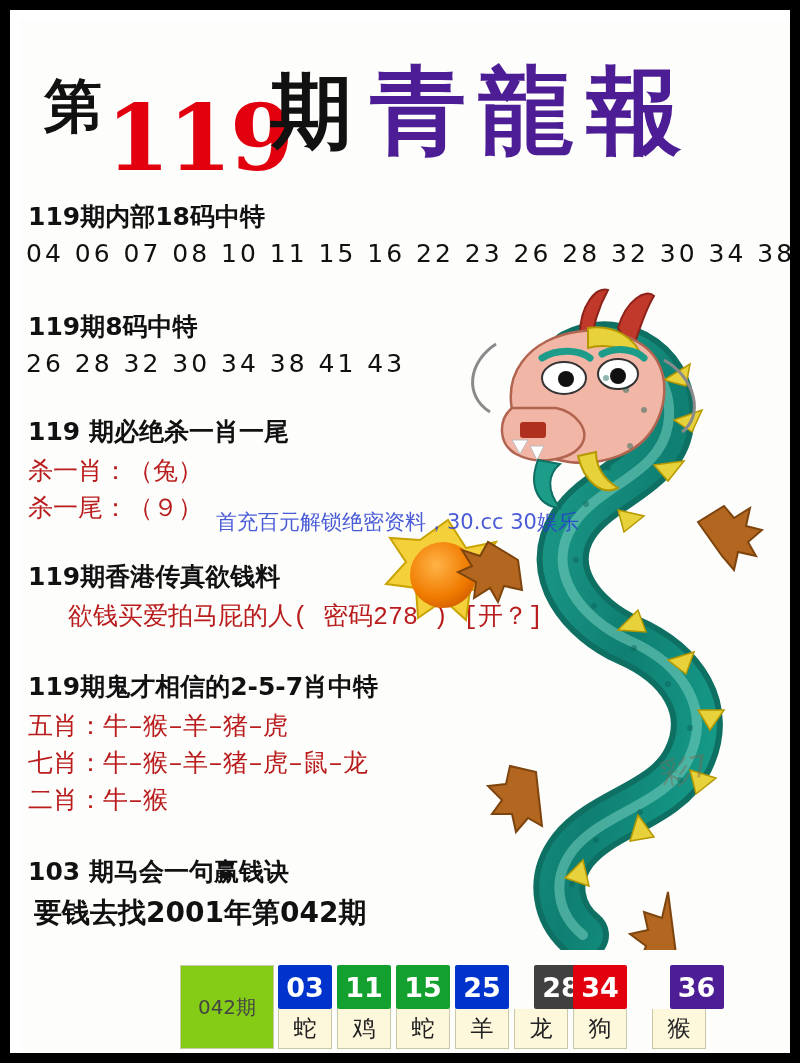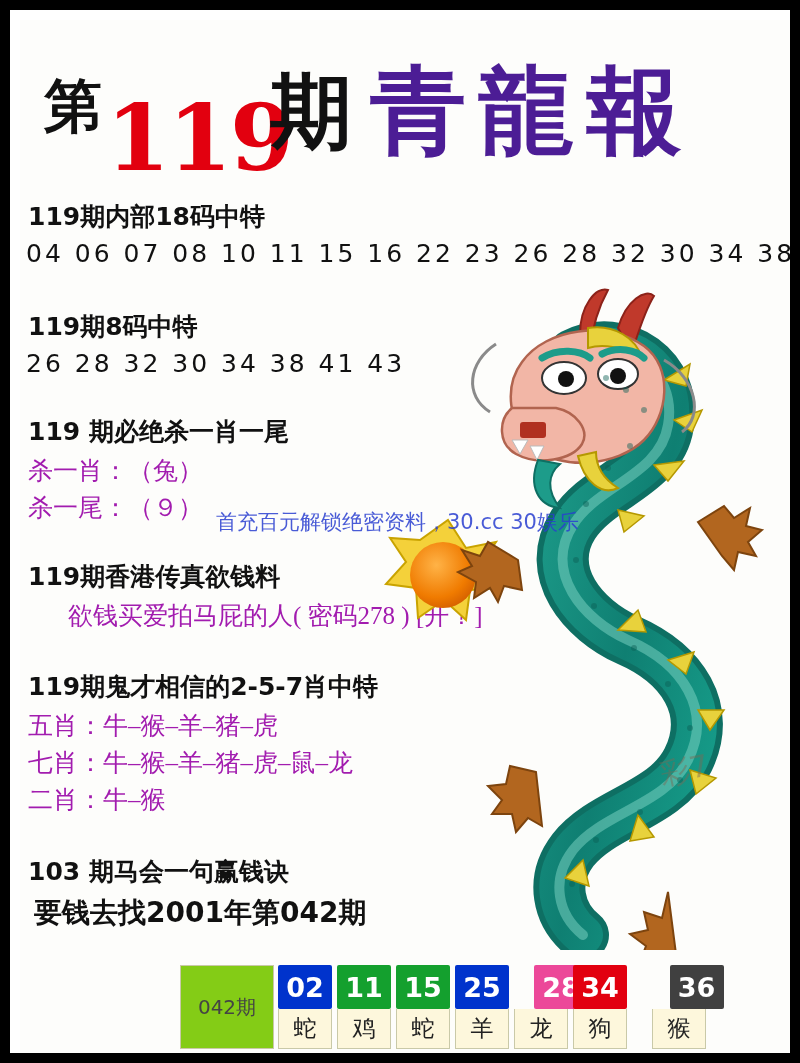--- a/index.html
+++ b/index.html
@@ -83,23 +83,23 @@
 
   .hd {
     font-family: "DejaVu Sans", sans-serif;
     font-size: 25px;
     font-weight: bold;
     color: #111;
     margin: 0 0 6px 8px;
     white-space: nowrap;
   }
   .row {
-    font-family: Liberation Serif, serif;
+    font-family: Liberation Mono, monospace;
     font-size: 25px;
-    color: #a21caf;
+    color: #b91c1c;
     margin: 0 0 4px 8px;
     white-space: nowrap;
   }
   .nums {
     font-family: "DejaVu Sans", sans-serif;
     font-size: 25px;
     color: #111;
     letter-spacing: 3px;
     margin: 0 0 4px 6px;
     white-space: nowrap;
@@ -347,46 +347,46 @@
       </div>
     </div>
 
     <div class="watermark">首充百元解锁绝密资料，30.cc 30娱乐</div>
     <div class="wm2">彩7</div>
 
     <div class="strip">
       <div class="strip-label">042期</div>
 
       <div class="ball-col">
-        <div class="ball" style="background: rgb(0, 51, 204);">02</div>
+        <div class="ball" style="background: rgb(0, 51, 204);">03</div>
         <div class="zodiac">蛇</div>
       </div>
       <div class="ball-col">
         <div class="ball" style="background: rgb(20, 160, 46);">11</div>
         <div class="zodiac">鸡</div>
       </div>
       <div class="ball-col">
         <div class="ball" style="background: rgb(20, 160, 46);">15</div>
         <div class="zodiac">蛇</div>
       </div>
       <div class="ball-col">
         <div class="ball" style="background: rgb(0, 51, 204);">25</div>
         <div class="zodiac">羊</div>
       </div>
       <div class="ball-col">
-        <div class="ball" style="background: #ec4899; margin-left: 40px;">28</div>
+        <div class="ball" style="background: #404040; margin-left: 40px;">28</div>
         <div class="zodiac">龙</div>
       </div>
       <div class="ball-col">
         <div class="ball" style="background: rgb(226, 0, 15);">34</div>
         <div class="zodiac">狗</div>
       </div>
 
       <div class="gap"></div>
 
       <div class="ball-col">
-        <div class="ball" style="background: #404040; margin-left: 35px;">36</div>
+        <div class="ball" style="background: #4c1d95; margin-left: 35px;">36</div>
         <div class="zodiac">猴</div>
       </div>
     </div>
 
   </div>
 </div>
 
 </body></html>

